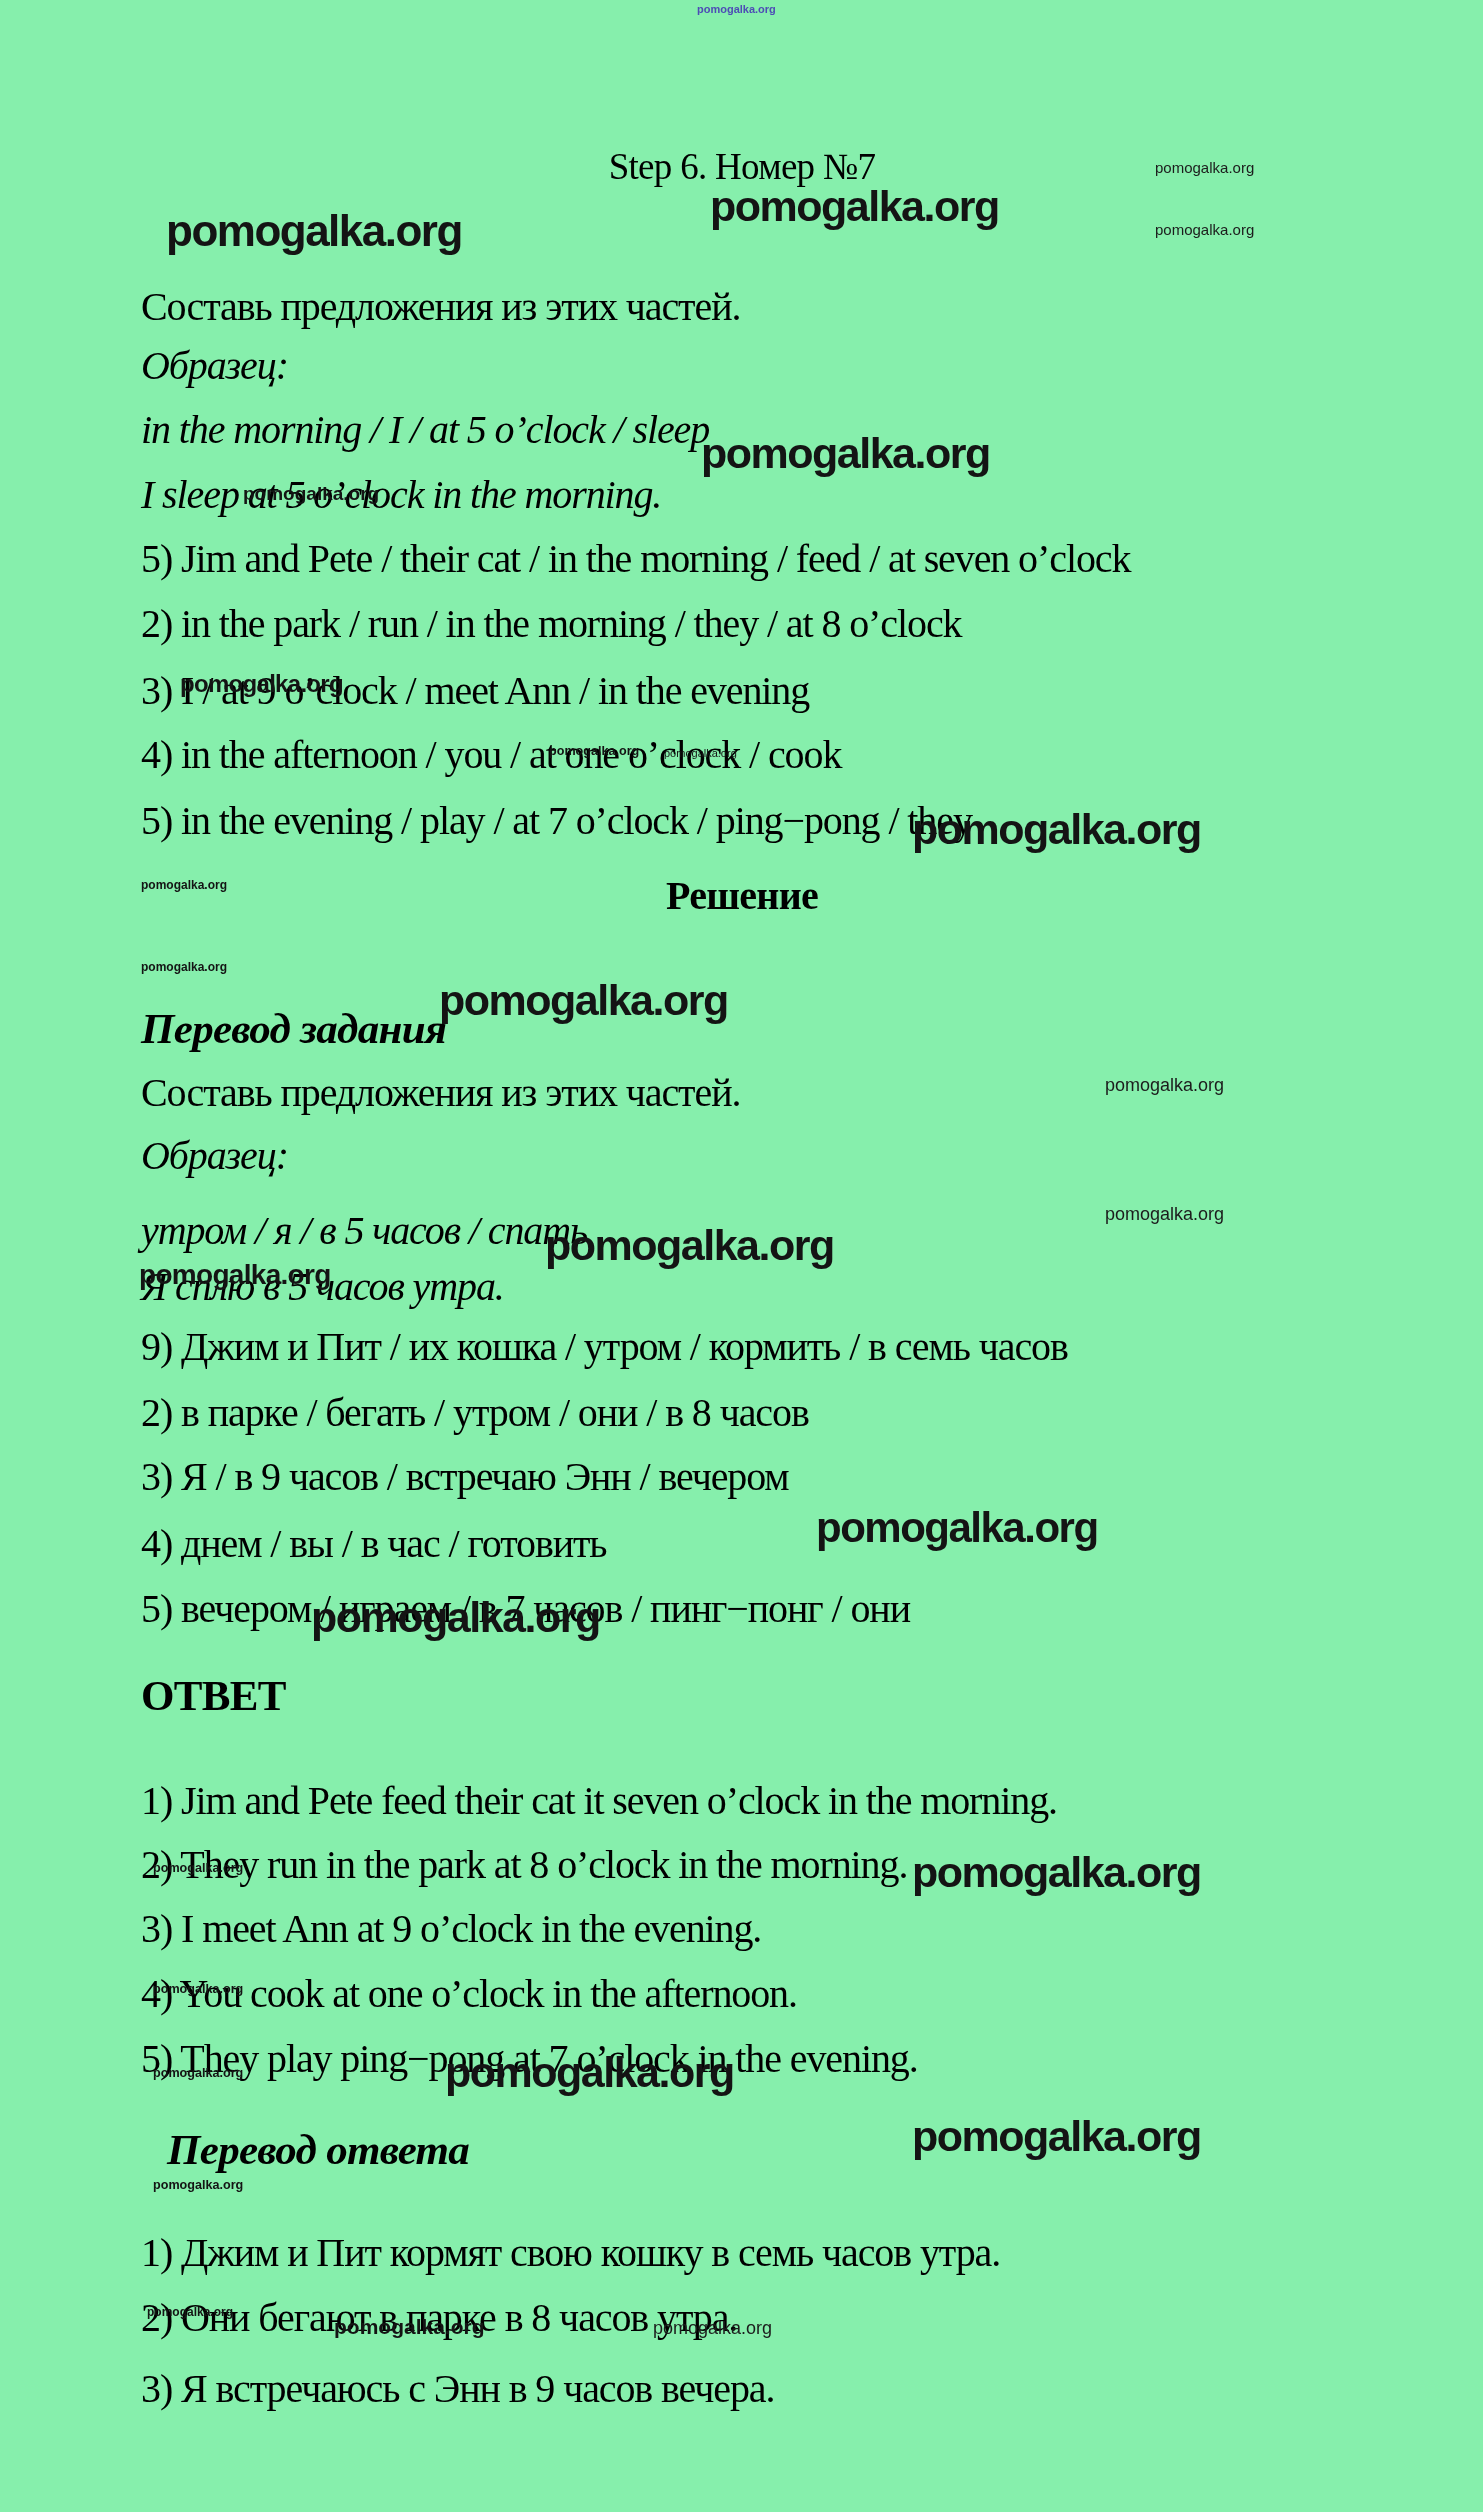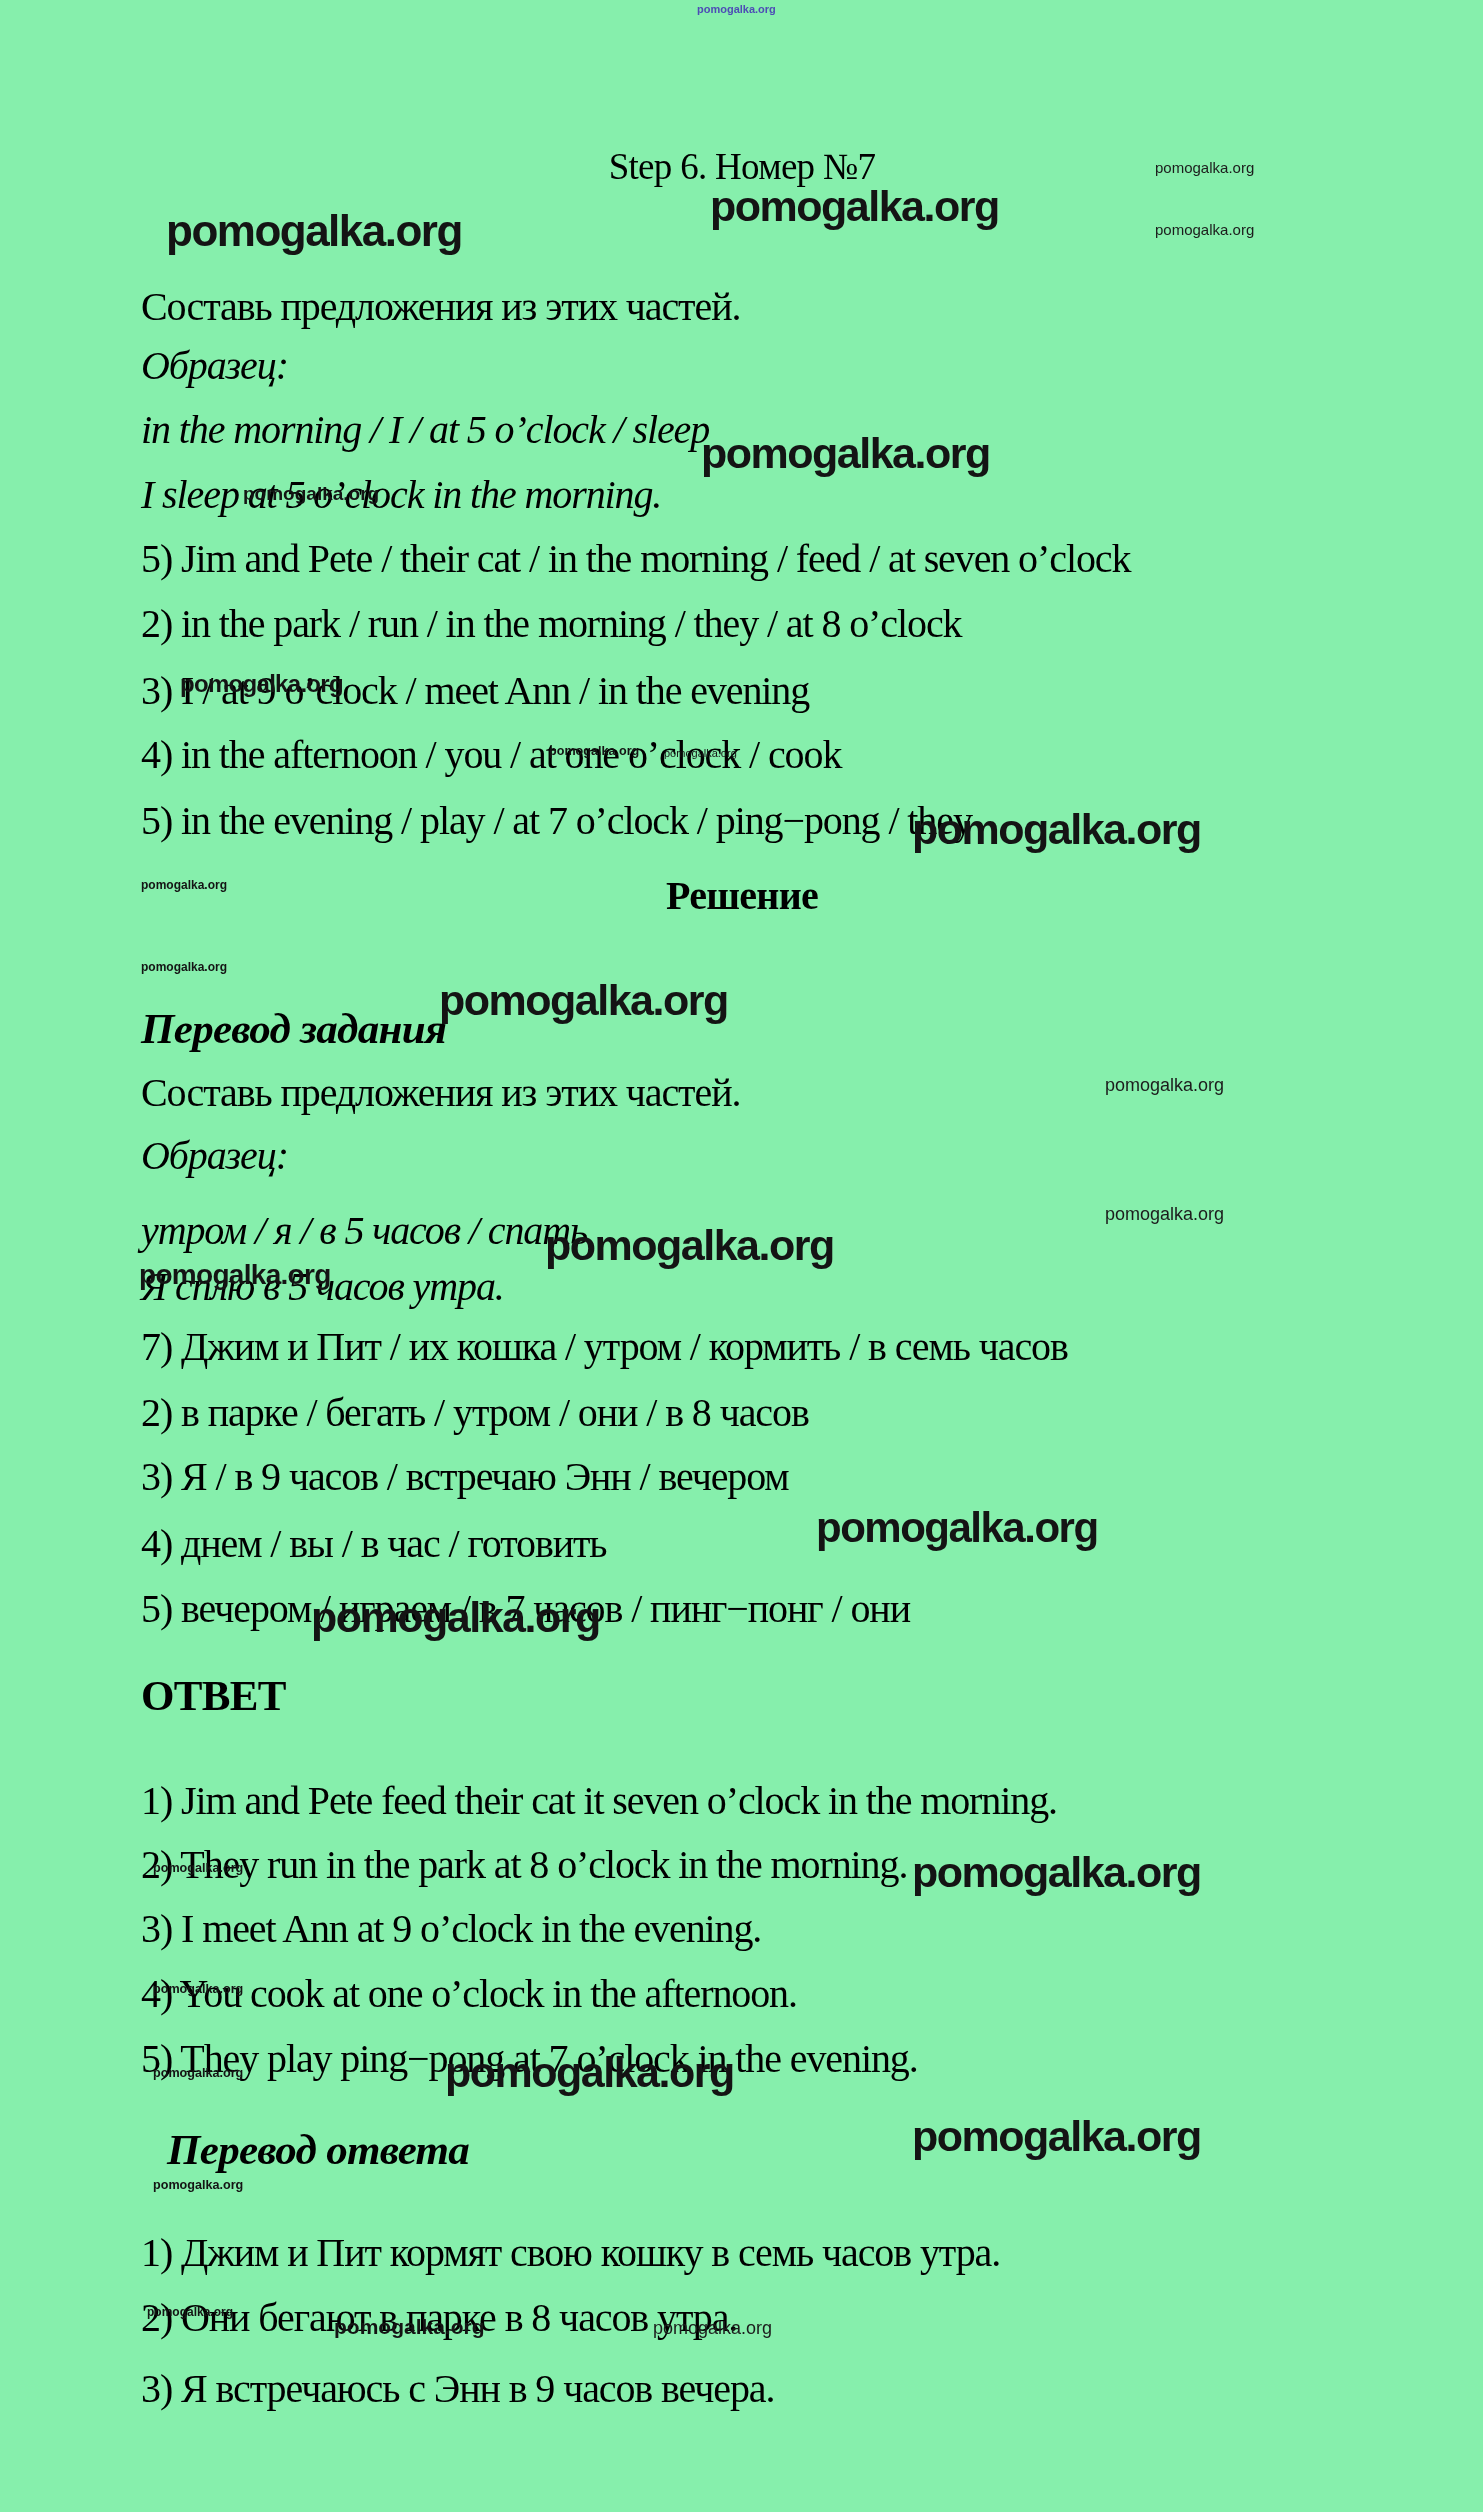--- a/index.html
+++ b/index.html
@@ -180,21 +180,21 @@
 
   <p class="line p-instr-ru">Составь предложения из этих частей.</p>
   <span class="wm wm-sm24 w-sm-r3">pomogalka.org</span>
   <p class="line it p-sample-lab-ru">Образец:</p>
   <p class="line it p-sample-pts-ru">утром / я / в 5 часов / спать</p>
   <span class="wm wm-sm24 w-sm-r4">pomogalka.org</span>
   <p class="line it p-sample-ans-ru">Я сплю в 5 часов утра.</p>
   <span class="wm wm-xl w-big-e">pomogalka.org</span>
   <span class="wm wm-md38 w-bold-l2">pomogalka.org</span>
 
-  <p class="line p-item-ru-1">7) Джим и Пит / их кошка / утром / кормить / в семь часов</p>
+  <p class="line p-item-ru-1">9) Джим и Пит / их кошка / утром / кормить / в семь часов</p>
   <p class="line p-item-ru-2">2) в парке / бегать / утром / они / в 8 часов</p>
   <p class="line p-item-ru-3">3) Я / в 9 часов / встречаю Энн / вечером</p>
   <p class="line p-item-ru-4">4) днем / вы / в час / готовить</p>
   <span class="wm wm-xl w-big-f">pomogalka.org</span>
   <p class="line p-item-ru-5">5) вечером / играем / в 7 часов / пинг−понг / они</p>
   <span class="wm wm-xl w-big-g">pomogalka.org</span>
 
   <h2 class="h-answer">ОТВЕТ</h2>
   <p class="line p-ans-en-1">1) Jim and Pete feed their cat it seven o’clock in the morning.</p>
   <p class="line p-ans-en-2">2) They run in the park at 8 o’clock in the morning.</p>

